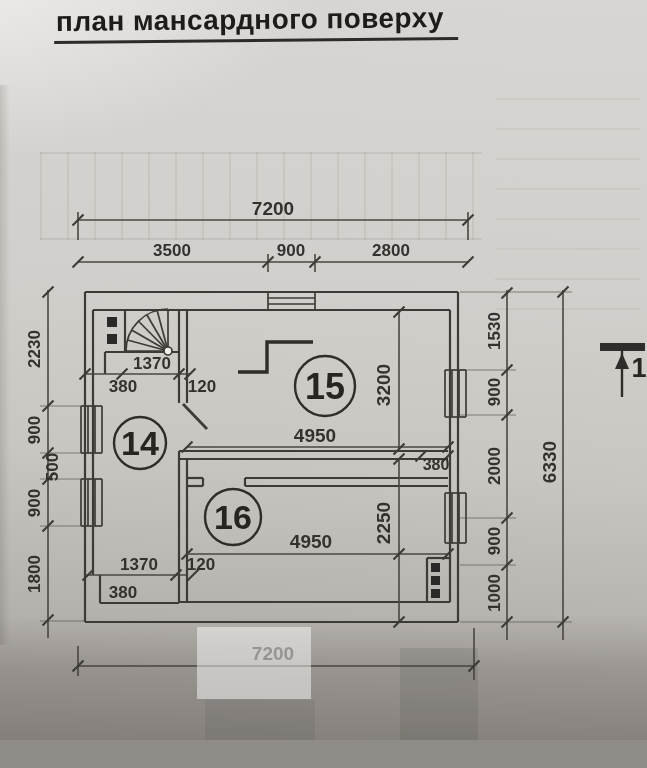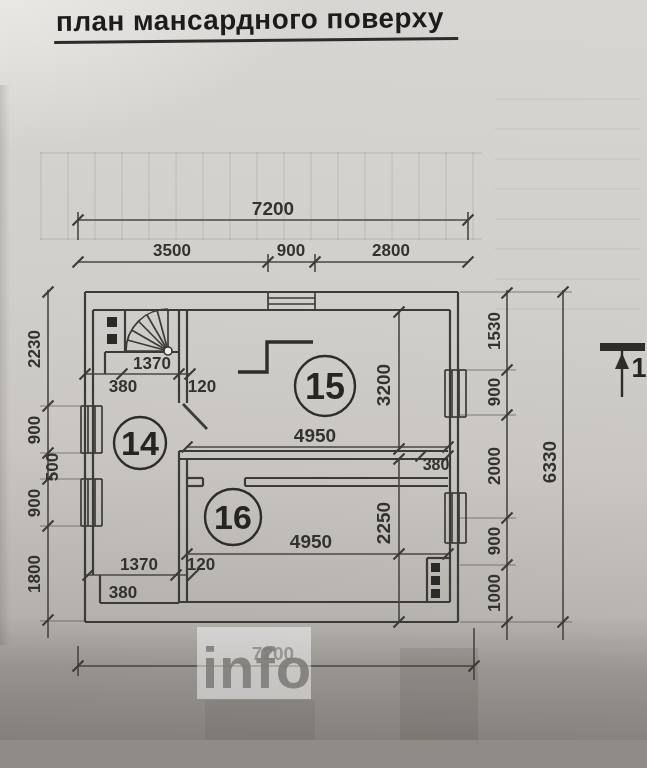--- a/index.html
+++ b/index.html
@@ -293,15 +293,14 @@
       <polygon points="622,353 615,369 629,369" fill="#2e2d2a"></polygon>
       <text x="639" y="377" font-size="27" font-weight="bold" fill="#262522" text-anchor="middle">1</text>
     </g>
   </svg>
 
   <div class="bottom-shade"></div>
   <div class="smudge-a"></div>
   <div class="smudge-b"></div>
 
   <div class="wm-box"></div>
-  <div class="wm-info">info</div>
 
 </div>
 
 </body></html>

